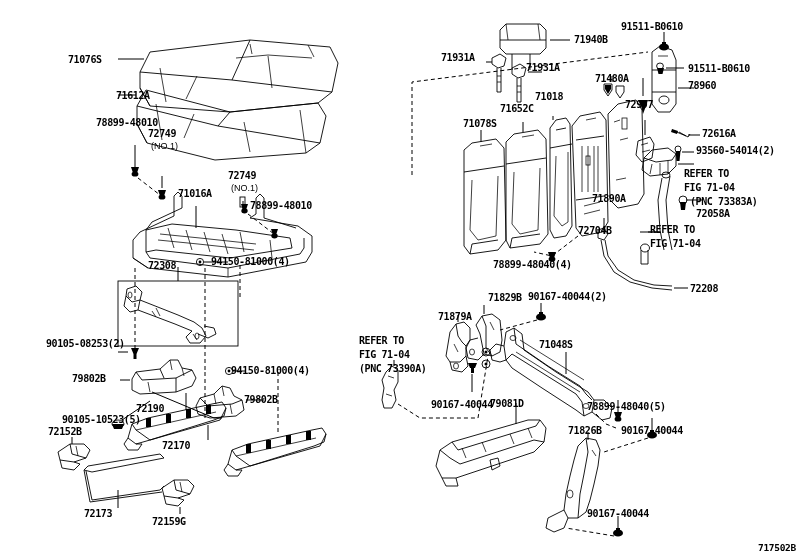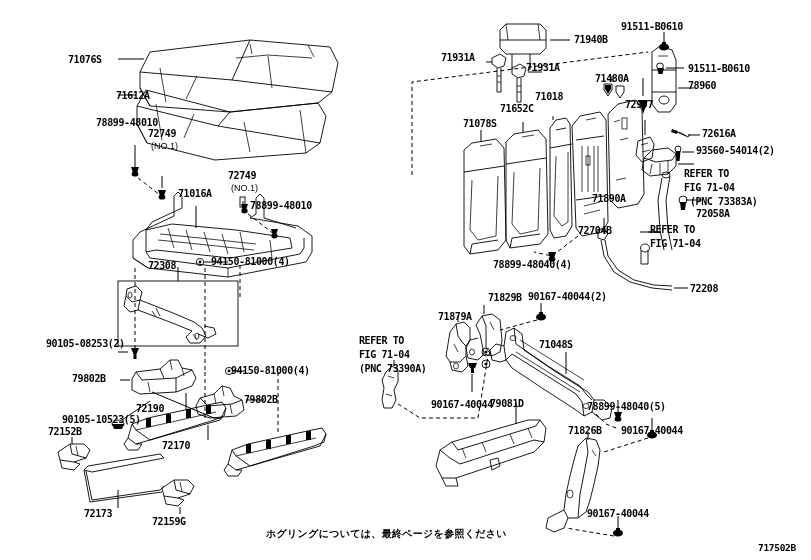--- a/index.html
+++ b/index.html
@@ -554,16 +554,15 @@
 <div class="lbl note" style="left:359px;top:335px;">REFER TO</div>
 <div class="lbl note" style="left:359px;top:349px;">FIG 71-04</div>
 <div class="lbl note" style="left:359px;top:363px;">(PNC 73390A)</div>
 <div class="lbl" style="left:539px;top:339px;">71048S</div>
 <div class="lbl" style="left:490px;top:398px;">79081D</div>
 <div class="lbl" style="left:587px;top:401px;">78899-48040(5)</div>
 <div class="lbl" style="left:621px;top:425px;">90167-40044</div>
 <div class="lbl" style="left:568px;top:425px;">71826B</div>
 <div class="lbl" style="left:587px;top:508px;">90167-40044</div>
 
-<div class="jp" style="left:266px;top:527px;">ホグリングについては、最終ページを参照ください</div>
 <div class="figno" style="left:758px;top:542px;text-align:right;">717502B</div>
 
 </div>
 
 </body></html>

